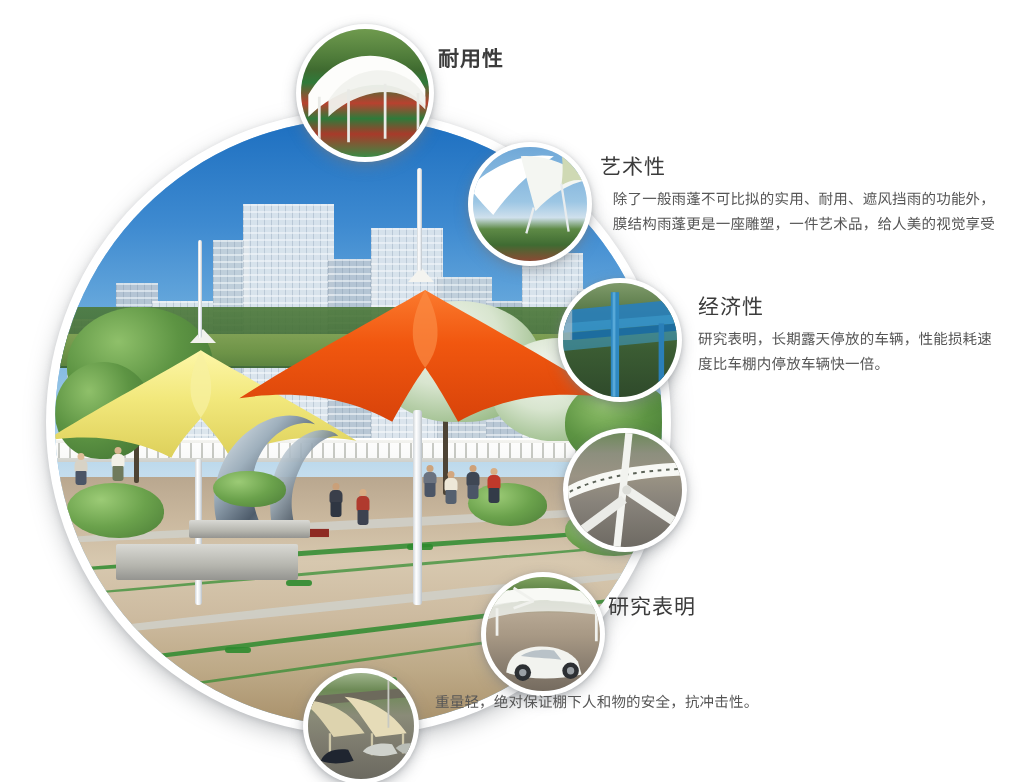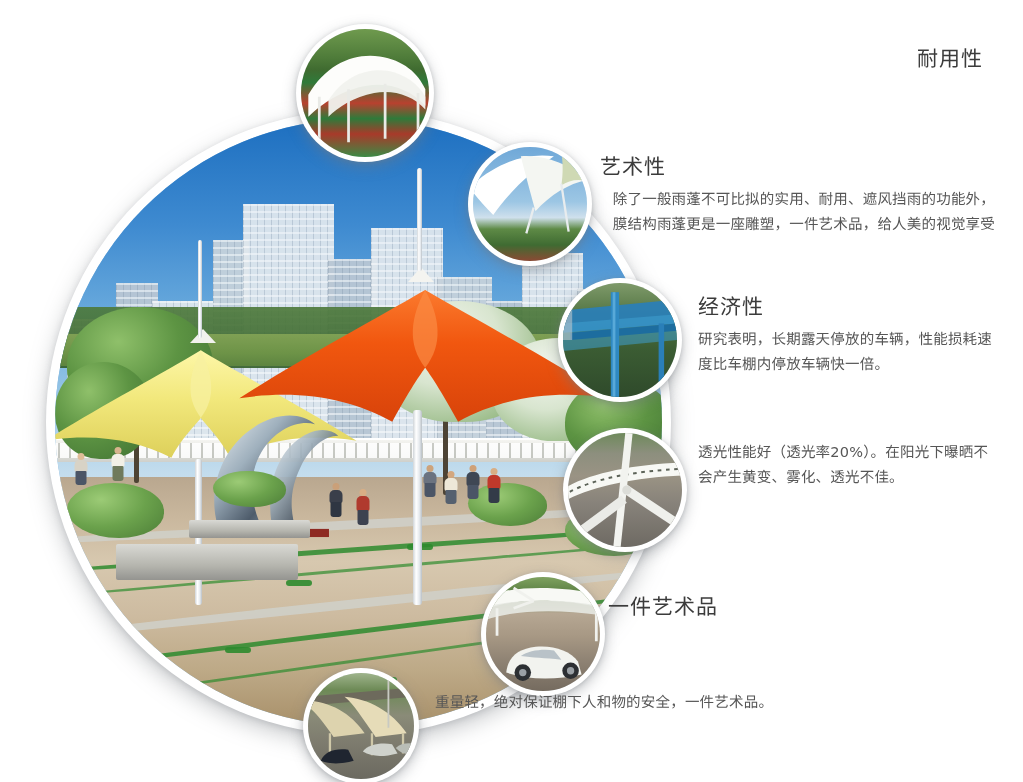--- a/index.html
+++ b/index.html
@@ -382,38 +382,37 @@
           <line x1="88" y1="4" x2="88" y2="60" stroke="#c8c9c2" stroke-width="2"></line>
           <path d="M14 96 C18 86 30 82 44 84 L50 96 C36 100 24 100 14 96 Z" fill="#1f2530"></path>
           <path d="M60 86 C66 78 80 76 92 78 L98 88 C82 92 70 92 60 86 Z" fill="#cfd2cc"></path>
           <path d="M96 82 C102 76 112 76 118 78 L118 88 C108 90 102 88 96 82 Z" fill="#b9bdb6"></path>
         </svg>
       </div>
     </div>
   </div>
 
   <div class="feat ta-r" style="left:438px;top:42px;width:545px;">
-    <h3 style="text-align:right;">耐用性</h3>
+    <h3 style="text-align:left;font-weight:bold;">耐用性</h3>
   </div>
 
   <div class="feat ta-l" style="left:698px;top:290px;width:300px;">
     <h3>经济性</h3>
     <p>研究表明，长期露天停放的车辆，性能损耗速度比车棚内停放车辆快一倍。</p>
   </div>
 
   <div class="feat ta-r" style="left:600px;top:150px;width:395px;">
     <h3 style="text-align:left;">艺术性</h3>
     <p style="text-align:right;">除了一般雨蓬不可比拟的实用、耐用、遮风挡雨的功能外，膜结构雨蓬更是一座雕塑，一件艺术品，给人美的视觉享受</p>
   </div>
 
   <div class="feat ta-l" style="left:698px;top:440px;width:300px;">
-    <p>透光性能好（透光率20%）。在阳光下曝晒不会产生黄变、雾化、透光不佳。</p>
   </div>
 
   <div class="feat ta-l" style="left:608px;top:590px;width:388px;">
-    <h3>一件艺术品</h3>
+    <h3>研究表明</h3>
   </div>
 
   <div class="feat ta-l" style="left:435px;top:690px;width:420px;">
-    <p>重量轻，绝对保证棚下人和物的安全，一件艺术品。</p>
+    <p>重量轻，绝对保证棚下人和物的安全，抗冲击性。</p>
   </div>
 
 </div>
 
 </body></html>

